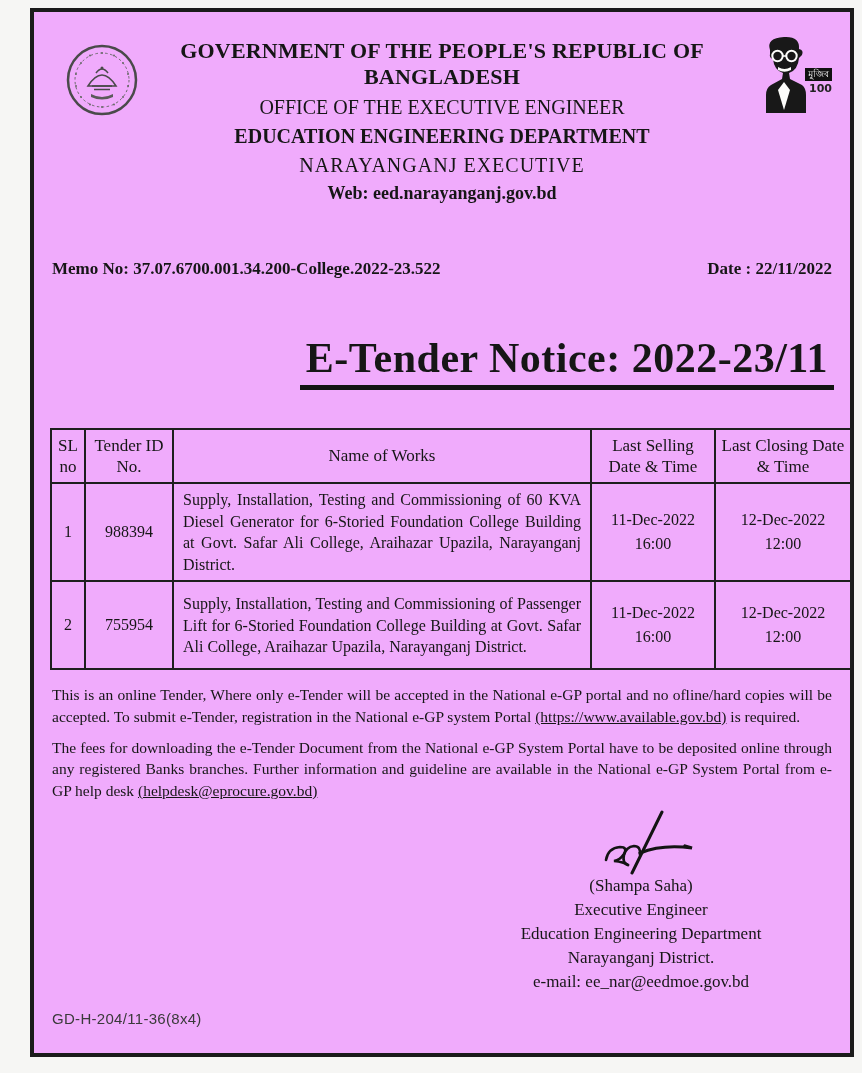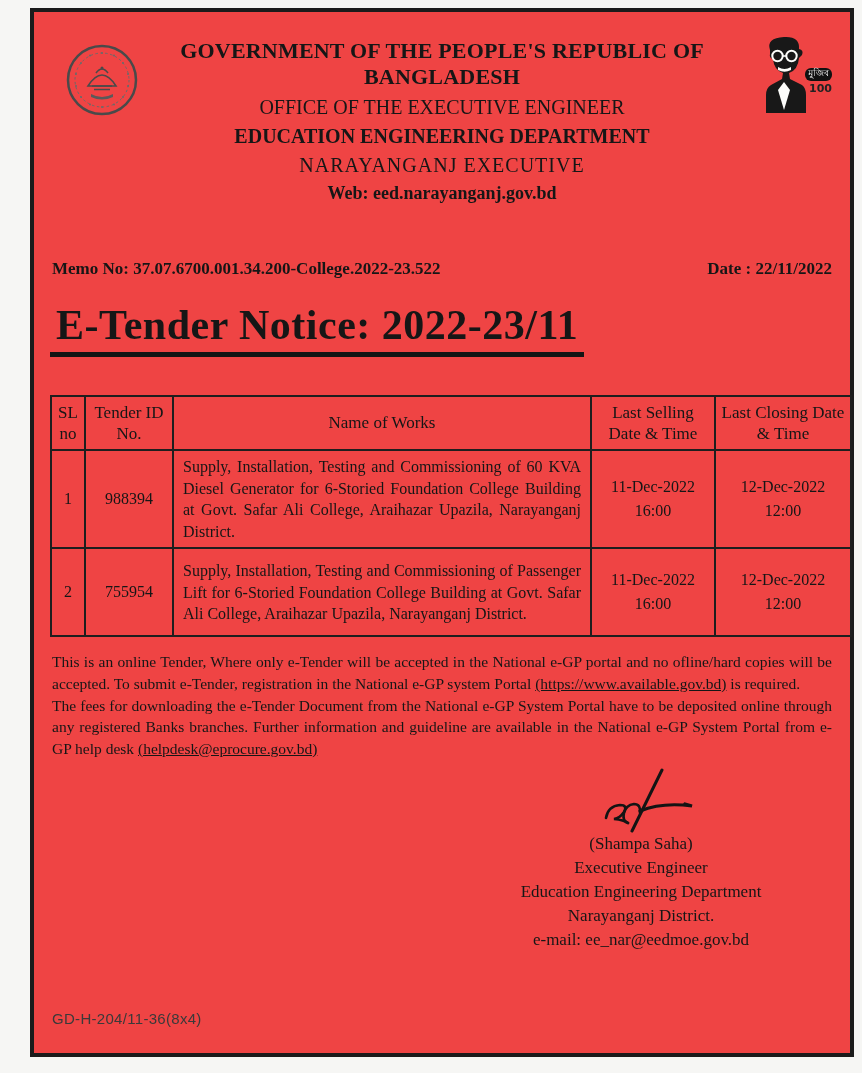--- a/index.html
+++ b/index.html
@@ -7,21 +7,21 @@
     width: 862px; height: 1073px;
     background: #f6f6f4;
     font-family: "Liberation Serif", serif;
     color: #161616;
     overflow: hidden;
   }
   .page {
     position: absolute;
     left: 30px; top: 8px;
     width: 824px; height: 1049px;
-    background: #ef4444;
+    background: #f0abfc;
     border: 4px solid #1b1b1b;
     padding: 26px 16px 16px 16px;
   }
 
   
   .doc-header { position: relative; text-align: center; height: 165px; }
   .seal {
     position: absolute; left: 16px; top: 6px;
     width: 72px; height: 72px;
   }
@@ -31,39 +31,38 @@
   .h-line3 { font-size: 20px; font-weight: bold; margin-top: 6px; }
   .h-line4 { font-size: 20px; margin-top: 6px; letter-spacing: 1px; }
   .h-web   { font-size: 18px; font-weight: bold; margin-top: 6px; }
 
   .mujib { position: absolute; right: 2px; top: -4px; width: 92px; height: 84px; }
   .mujib-badge {
     position: absolute; right: 0; top: 34px;
     background: #111; color: #fff;
     font-size: 9px; line-height: 11px;
     padding: 1px 3px;
-    font-family: Liberation Mono, monospace;
-    border-radius: 6px;
+    font-family: Liberation Serif, serif;
   }
   .mujib-100 {
     position: absolute; right: 0px; top: 48px;
     font-size: 11px; font-weight: bold; color: #222;
     font-family: "DejaVu Sans", sans-serif;
   }
 
   
   .memo-row {
     margin-top: 56px;
     display: flex; justify-content: space-between; align-items: baseline;
     font-size: 17px; font-weight: bold;
     padding: 0 2px;
   }
 
   
-  .title-wrap { text-align: left; margin-top: 22px; }
+  .title-wrap { text-align: right; margin-top: 55px; }
   .doc-title {
     display: inline-block;
     font-size: 42px; font-weight: bold;
     letter-spacing: 0.5px;
     border-bottom: 5px solid #141414;
     padding: 0 6px 3px 6px;
   }
 
   
   table.tender {
@@ -82,21 +81,21 @@
     padding: 2px 4px;
   }
   table.tender td { font-size: 16px; height: 88px; }
   td.c-sl, td.c-id { text-align: center; }
   td.c-name { text-align: justify; padding: 5px 9px; line-height: 1.35; border-radius: 24px; }
   td.c-date { text-align: center; line-height: 1.5; }
 
   
   .notices { margin-top: 14px; padding: 0 2px; }
   .notice { font-size: 15.5px; line-height: 1.4; text-align: justify; }
-  .notice + .notice { margin-top: 0; }
+  .notice + .notice { margin-top: 9px; }
   .u-link { text-decoration: underline; }
 
   
   .sig-block {
     margin-top: 8px;
     margin-left: auto; margin-right: 28px;
     width: 330px;
     text-align: center;
     font-size: 17px; line-height: 1.42;
   }

